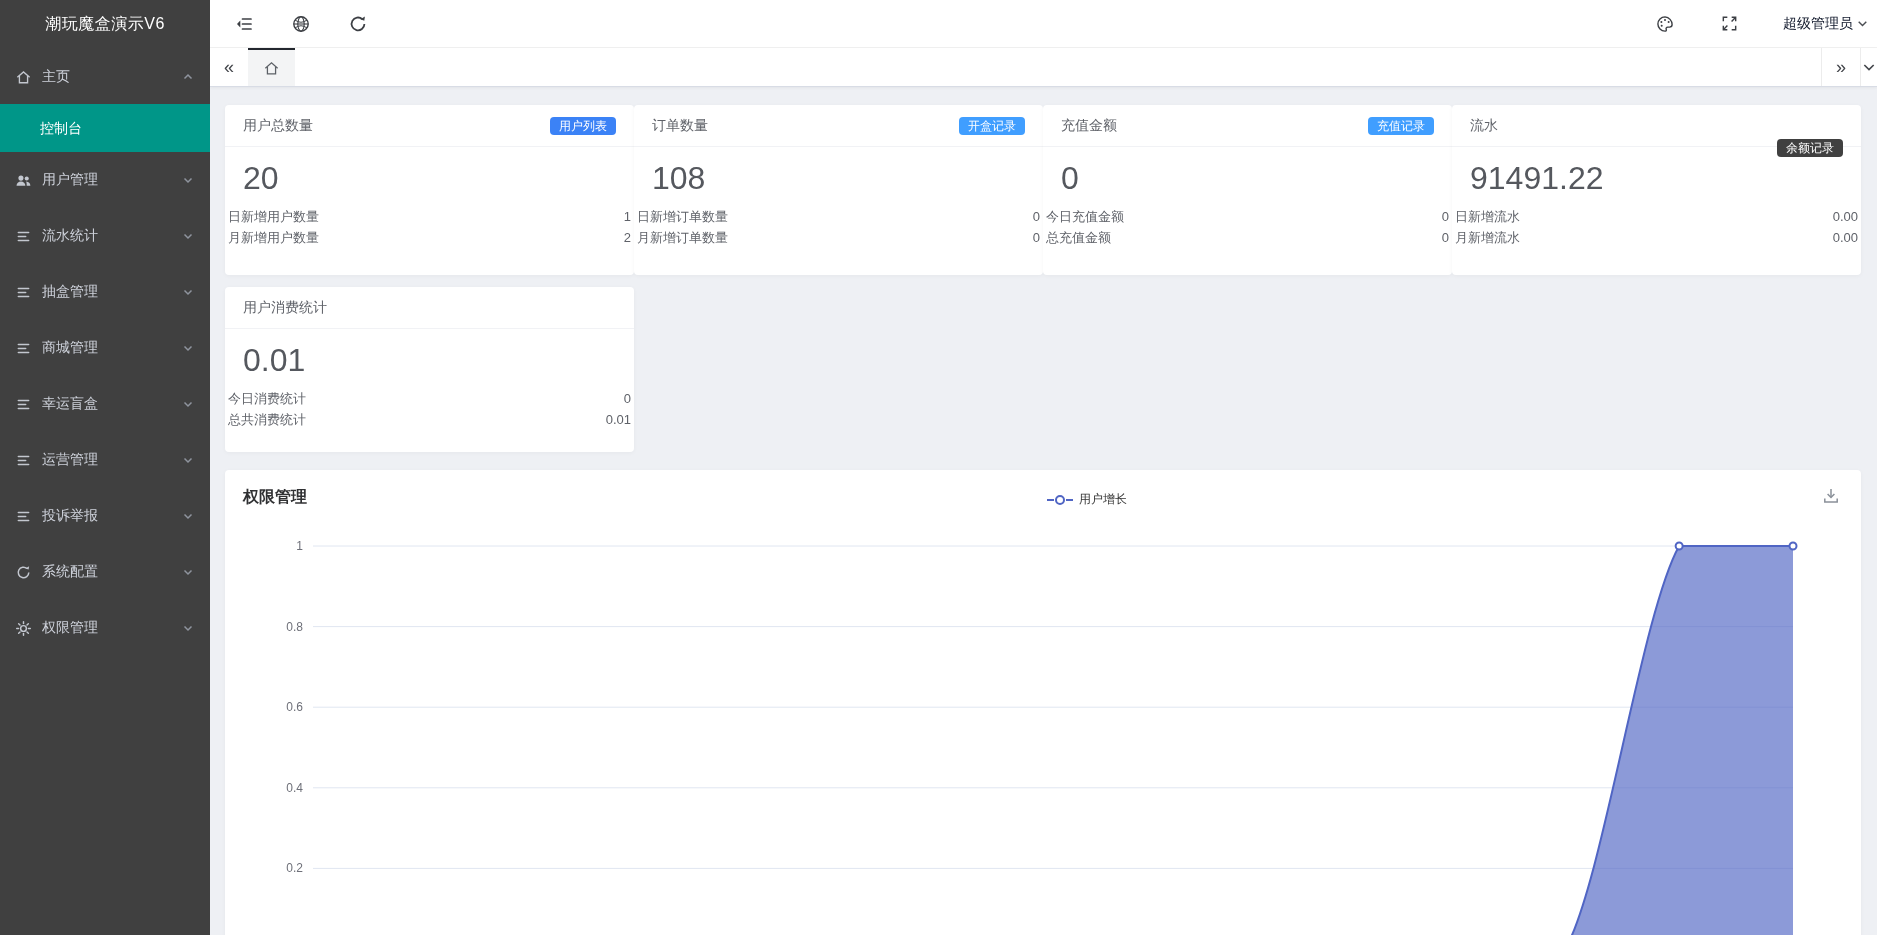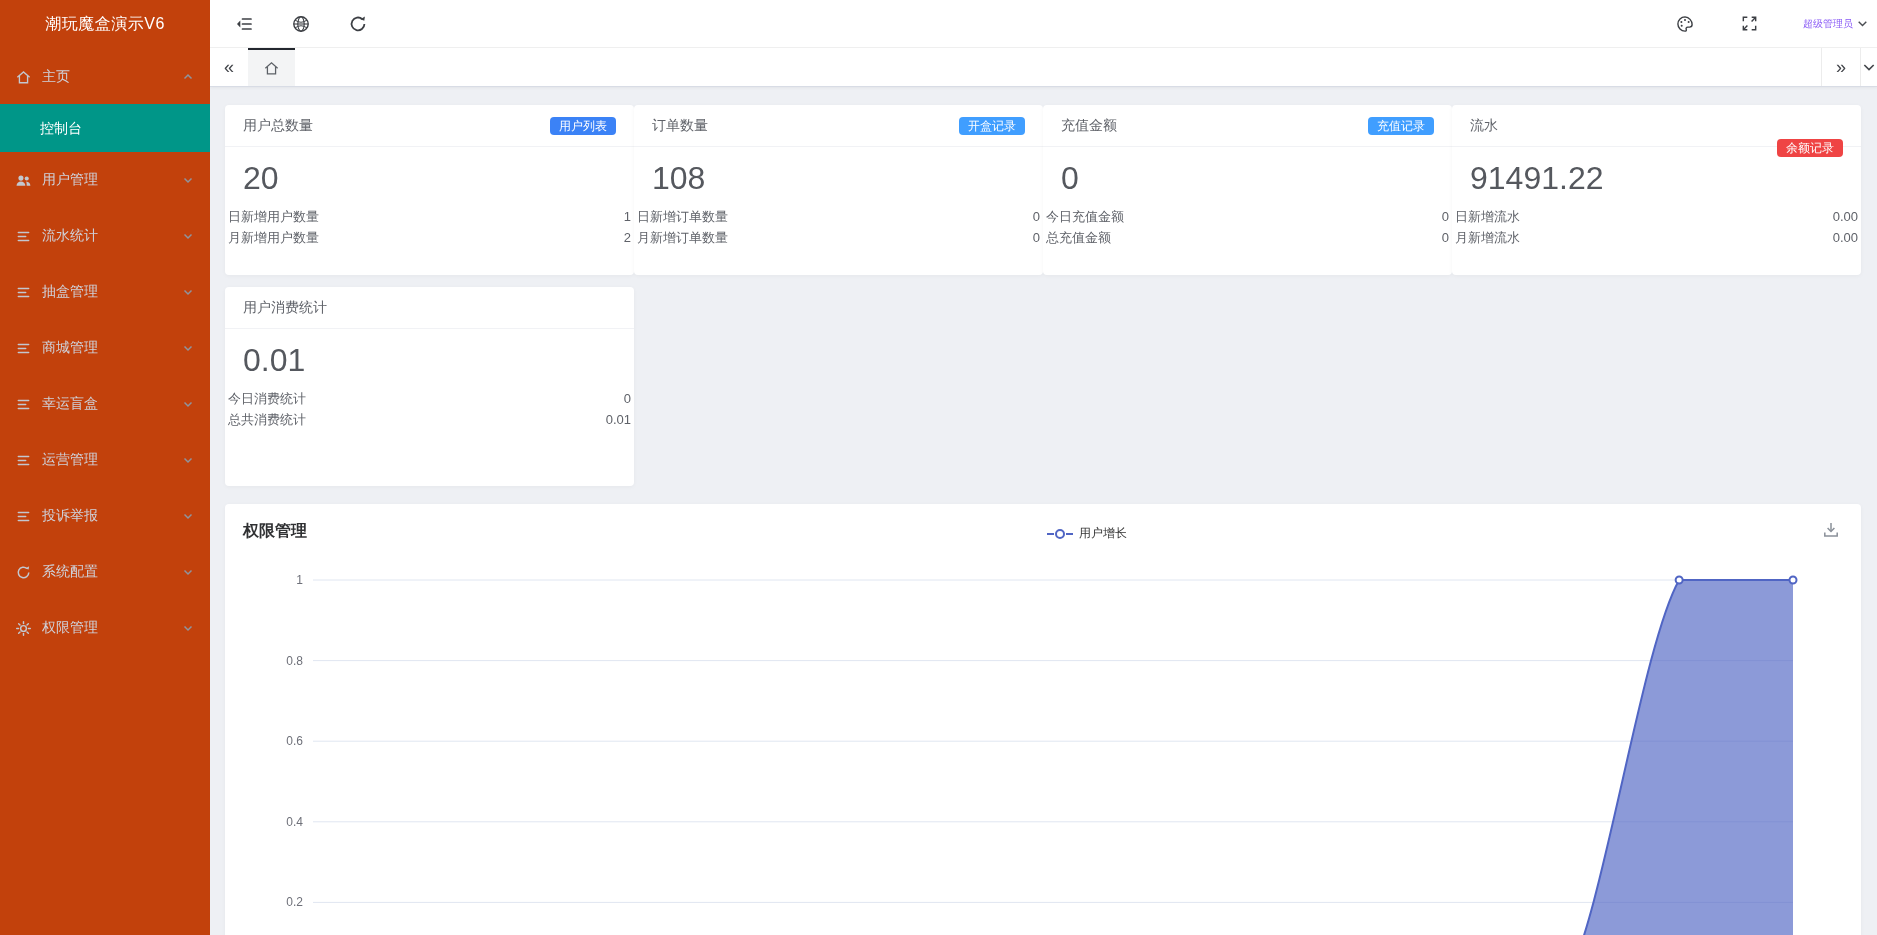--- a/index.html
+++ b/index.html
@@ -1,48 +1,48 @@
 <!DOCTYPE html>
 <html><head>
 <meta charset="utf-8">
 <style>
   *{margin:0;padding:0;box-sizing:border-box}
   html,body{width:1877px;height:935px;overflow:hidden;background:#eef0f4;
     font-family:"Liberation Sans","DejaVu Sans",sans-serif;}
   
-  .sidebar{position:fixed;left:0;top:0;width:210px;height:935px;background:#c2410c;z-index:20}
+  .sidebar{position:fixed;left:0;top:0;width:210px;height:935px;background:#404040;z-index:20}
   .logo{height:48px;line-height:48px;text-align:center;color:#fff;font-size:16px;letter-spacing:.5px}
   .menu{margin-top:2px}
   .menu-item{height:56px;display:flex;align-items:center;padding:0 16px 0 14px;color:#cfd3dc;font-size:14px;cursor:pointer}
   .menu-item.first{height:54px}
   .mi-icon{width:18px;height:18px;margin-right:10px;color:#c3c7cf;display:flex;align-items:center;justify-content:center;flex:none}
   .mi-label{flex:1}
   .mi-chevron{color:#8f949e;display:flex}
   .submenu-item{height:48px;line-height:48px;background:#009688;color:#fff;font-size:14px;padding-left:40px;cursor:pointer}
   
   .main{margin-left:210px;height:935px;display:flex;flex-direction:column}
   .topbar{height:48px;background:#fff;display:flex;align-items:center;padding:0 8px 0 24px;border-bottom:1px solid #f1f1f1;flex:none}
   .tb-icon{width:20px;height:20px;color:#3c3f44;margin-right:37px;cursor:pointer;display:flex;align-items:center;justify-content:center}
   .tb-right{margin-left:auto;display:flex;align-items:center}
   .tb-right .tb-icon{margin-right:44px}
-  .user-wrap{display:flex;align-items:center;color:#8b5cf6;font-size:10px;cursor:pointer}
+  .user-wrap{display:flex;align-items:center;color:#0f172a;font-size:14px;cursor:pointer}
   .user-wrap .chev{margin-left:3px;color:#4a4d52;display:flex}
   
   .tabbar{height:39px;background:#fff;border-bottom:1px solid #d8dce5;box-shadow:0 1px 3px rgba(0,0,0,.05);display:flex;align-items:stretch;flex:none;position:relative;z-index:5}
   .tab-arrow{width:38px;display:flex;align-items:center;justify-content:center;color:#43464b;font-size:18px;cursor:pointer;user-select:none}
   .tab-home{width:47px;background:#f3f4f5;border-top:2px solid #23272e;display:flex;align-items:center;justify-content:center;cursor:pointer;color:#5c6066}
   .tab-right{margin-left:auto;display:flex;align-items:stretch}
   .tab-arrow.bordered{width:40px;border-left:1px solid #ececec;border-right:1px solid #ececec}
   .tab-dd{width:16px;display:flex;align-items:center;color:#43464b;cursor:pointer;overflow:hidden}
   
   .content{flex:1;background:#eef0f4;padding:18px 16px 0 15px;overflow:hidden}
   .cards-grid{display:grid;grid-template-columns:repeat(4,1fr);gap:0}
   .cards-grid.second{margin-top:12px}
   .card{background:#fff;border-radius:4px;height:170px;box-shadow:0 1px 4px rgba(0,0,0,.04)}
-  .card.small{height:199px}
+  .card.small{height:165px}
   .card-head{height:42px;display:flex;align-items:center;justify-content:space-between;padding:0 18px;border-bottom:1px solid #f1f2f5}
   .card-title{font-size:14px;color:#5f6269}
   .badge{font-size:12px;color:#fff;background:#409EFF;border-radius:4px;padding:3px 9px;line-height:1;cursor:pointer}
   .card-num{font-size:32px;color:#55585e;margin:13px 18px 9px;font-weight:400}
   .card-row{display:flex;justify-content:space-between;padding:0 3px;font-size:13px;color:#5f6269;line-height:21px}
   
   .chart-card{position:relative;margin-top:18px;background:#fff;border-radius:4px;height:530px;box-shadow:0 1px 4px rgba(0,0,0,.04);overflow:hidden}
   .chart-title{position:absolute;top:17px;left:18px;font-size:16px;font-weight:bold;color:#303133}
   .chart-legend{position:absolute;top:21px;left:0;right:0;display:flex;justify-content:center;align-items:center;gap:6px;font-size:12px;color:#333;transform:translateX(44px)}
   .legend-icon{display:flex;color:#5065c4}
@@ -367,21 +367,21 @@
         </div>
         <div class="card-row">
           <span>总充值金额</span>
           <span>0</span>
         </div>
       </div>
 
       <div class="card">
         <div class="card-head">
           <span class="card-title">流水</span>
-          <span class="badge" style="background: #ef4444; margin-top: 44px;">余额记录</span>
+          <span class="badge" style="background: #404040; margin-top: 44px;">余额记录</span>
         </div>
         <div class="card-num">91491.22</div>
         <div class="card-row">
           <span>日新增流水</span>
           <span>0.00</span>
         </div>
         <div class="card-row">
           <span>月新增流水</span>
           <span>0.00</span>
         </div>

